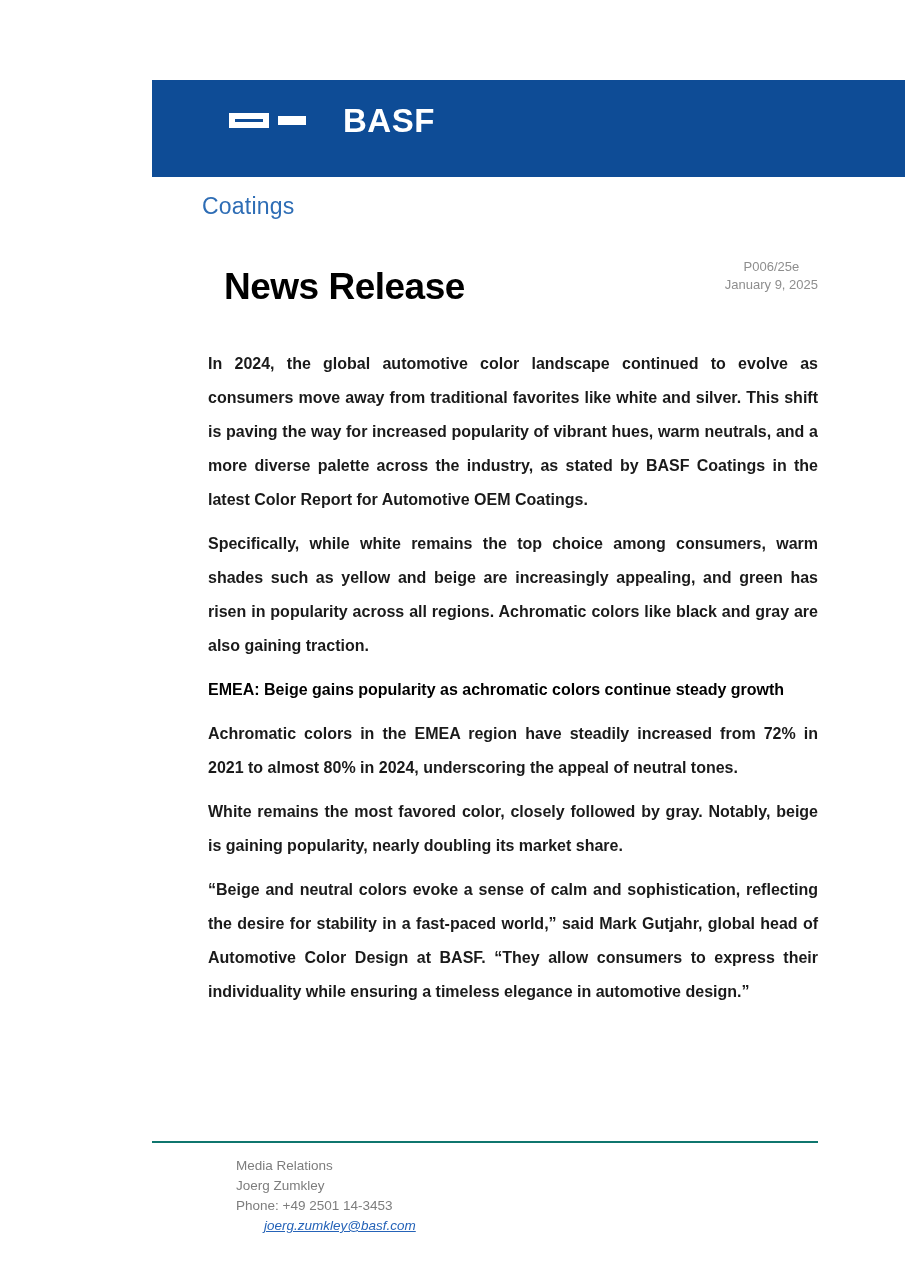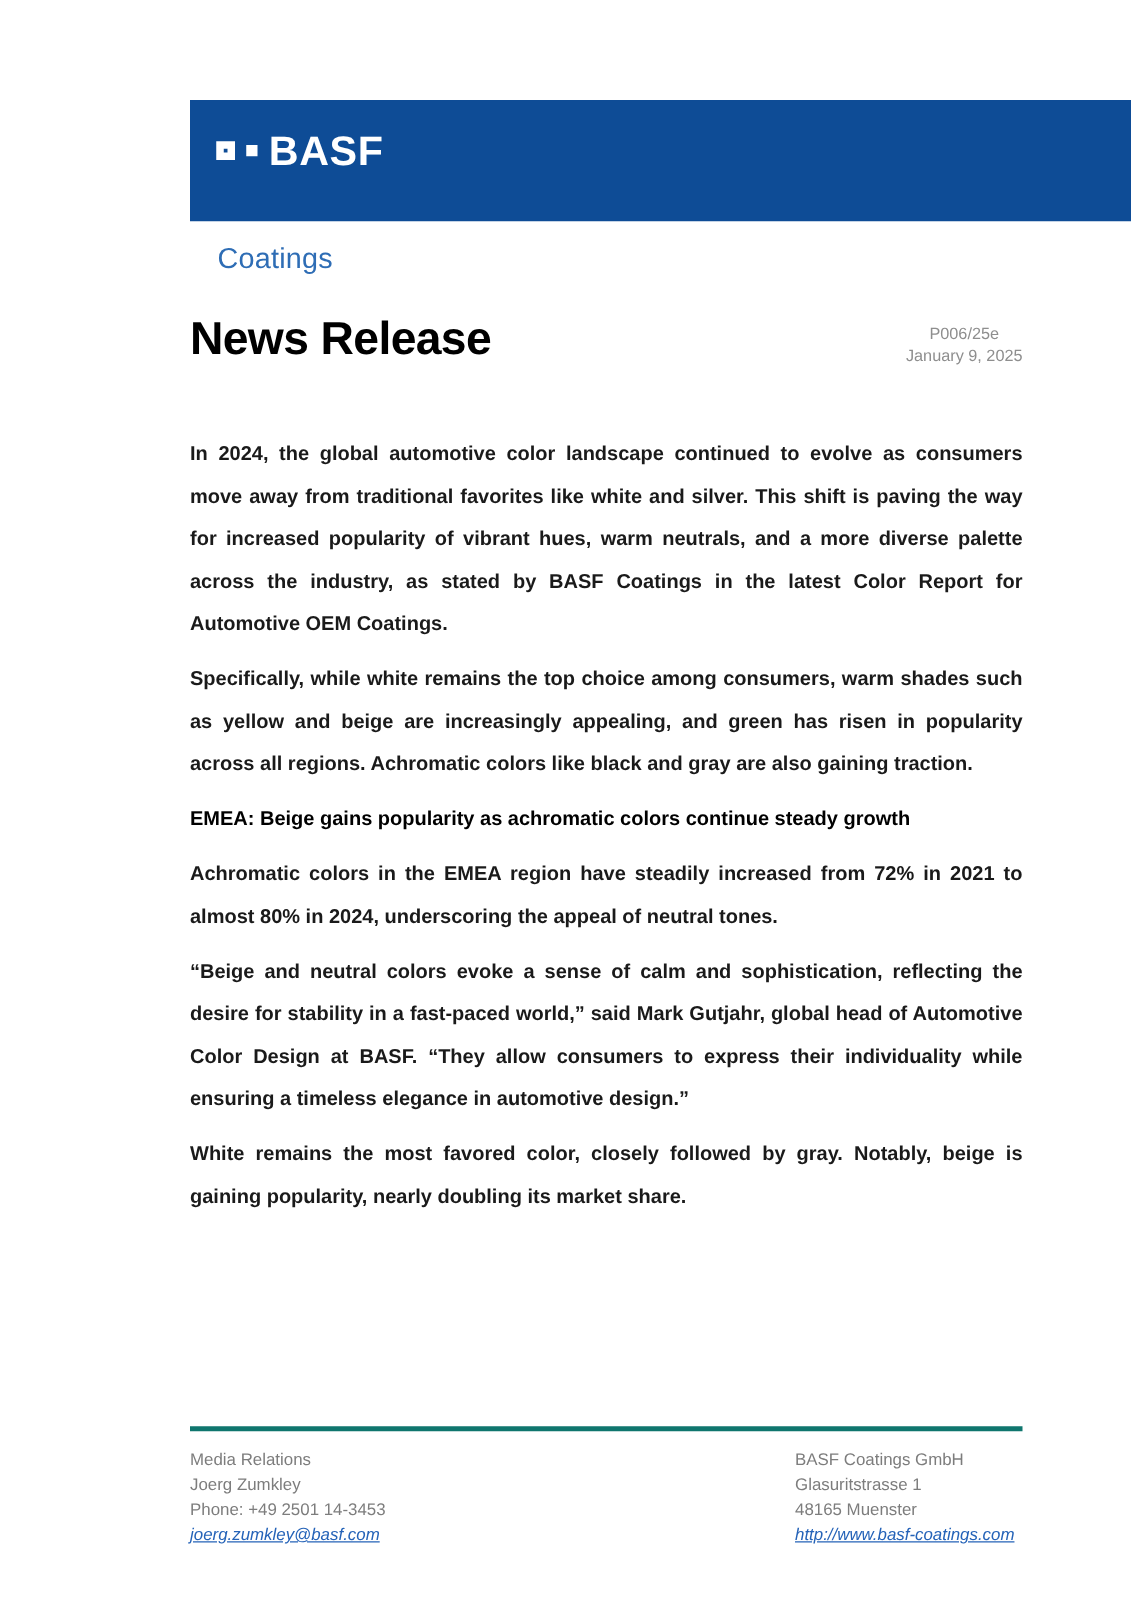--- a/index.html
+++ b/index.html
@@ -1,15 +1,15 @@
 <!DOCTYPE html>
 <html><head>
 <meta charset="utf-8">
 <style>
-  * { box-sizing: border-box; }
+  * { box-sizing: border-box; padding-left: 28px; }
   html, body { margin: 0; padding: 0; }
   body {
     width: 905px; height: 1280px;
     background: #ffffff;
     position: relative;
     overflow: hidden;
     font-family: "Liberation Sans", "DejaVu Sans", sans-serif;
     color: #1a1a1a;
   }
 
@@ -59,21 +59,21 @@
   
   .masthead {
     position: absolute;
     left: 152px; top: 250px;
     width: 666px;
     display: flex;
     justify-content: space-between;
     align-items: flex-start;
   }
   .page-title {
-    margin: 0;
+    margin: 16px;
     font-size: 37px;
     font-weight: bold;
     letter-spacing: -0.5px;
     color: #000000;
   }
   .release-meta {
     text-align: center;
     color: #8E8E8E;
     font-size: 13px;
     line-height: 18px;
@@ -110,21 +110,21 @@
     line-height: 34px;
     text-align: justify;
     color: #000000;
   }
 
   
   .footer {
     position: absolute;
     left: 152px; top: 1141px;
     width: 666px;
-    border-top: 4px solid #0f766e;
+    border-top: 2px solid #0f766e;
     padding-top: 13px;
     display: flex;
     justify-content: space-between;
     font-size: 13.5px;
     line-height: 20px;
     color: #7d7d7d;
   }
   .footer-col-right { width: 182px; }
   .footer a {
     color: #2563B8;
@@ -153,30 +153,24 @@
     <div>P006/25e</div>
     <div>January 9, 2025</div>
   </div>
 </div>
 
 <div class="article">
   <p>In 2024, the global automotive color landscape continued to evolve as consumers move away from traditional favorites like white and silver. This shift is paving the way for increased popularity of vibrant hues, warm neutrals, and a more diverse palette across the industry, as stated by BASF Coatings in the latest Color Report for Automotive OEM Coatings.</p>
   <p>Specifically, while white remains the top choice among consumers, warm shades such as yellow and beige are increasingly appealing, and green has risen in popularity across all regions. Achromatic colors like black and gray are also gaining traction.</p>
   <h3 class="subheading">EMEA: Beige gains popularity as achromatic colors continue steady growth</h3>
   <p>Achromatic colors in the EMEA region have steadily increased from 72% in 2021 to almost 80% in 2024, underscoring the appeal of neutral tones.</p>
+  <p>White remains the most favored color, closely followed by gray. Notably, beige is gaining popularity, nearly doubling its market share.</p>
   <p>“Beige and neutral colors evoke a sense of calm and sophistication, reflecting the desire for stability in a fast-paced world,” said Mark Gutjahr, global head of Automotive Color Design at BASF. “They allow consumers to express their individuality while ensuring a timeless elegance in automotive design.”</p>
-  <p>White remains the most favored color, closely followed by gray. Notably, beige is gaining popularity, nearly doubling its market share.</p>
 </div>
 
 <div class="footer">
   <div class="footer-col-left">
     <div>Media Relations</div>
     <div>Joerg Zumkley</div>
     <div>Phone: +49 2501 14-3453</div>
     <div><a href="#">joerg.zumkley@basf.com</a></div>
   </div>
-  <div class="footer-col-right">
-    <div>BASF Coatings GmbH</div>
-    <div>Glasuritstrasse 1</div>
-    <div>48165 Muenster</div>
-    <div><a href="#">http://www.basf-coatings.com</a></div>
-  </div>
 </div>
 
 </body></html>

